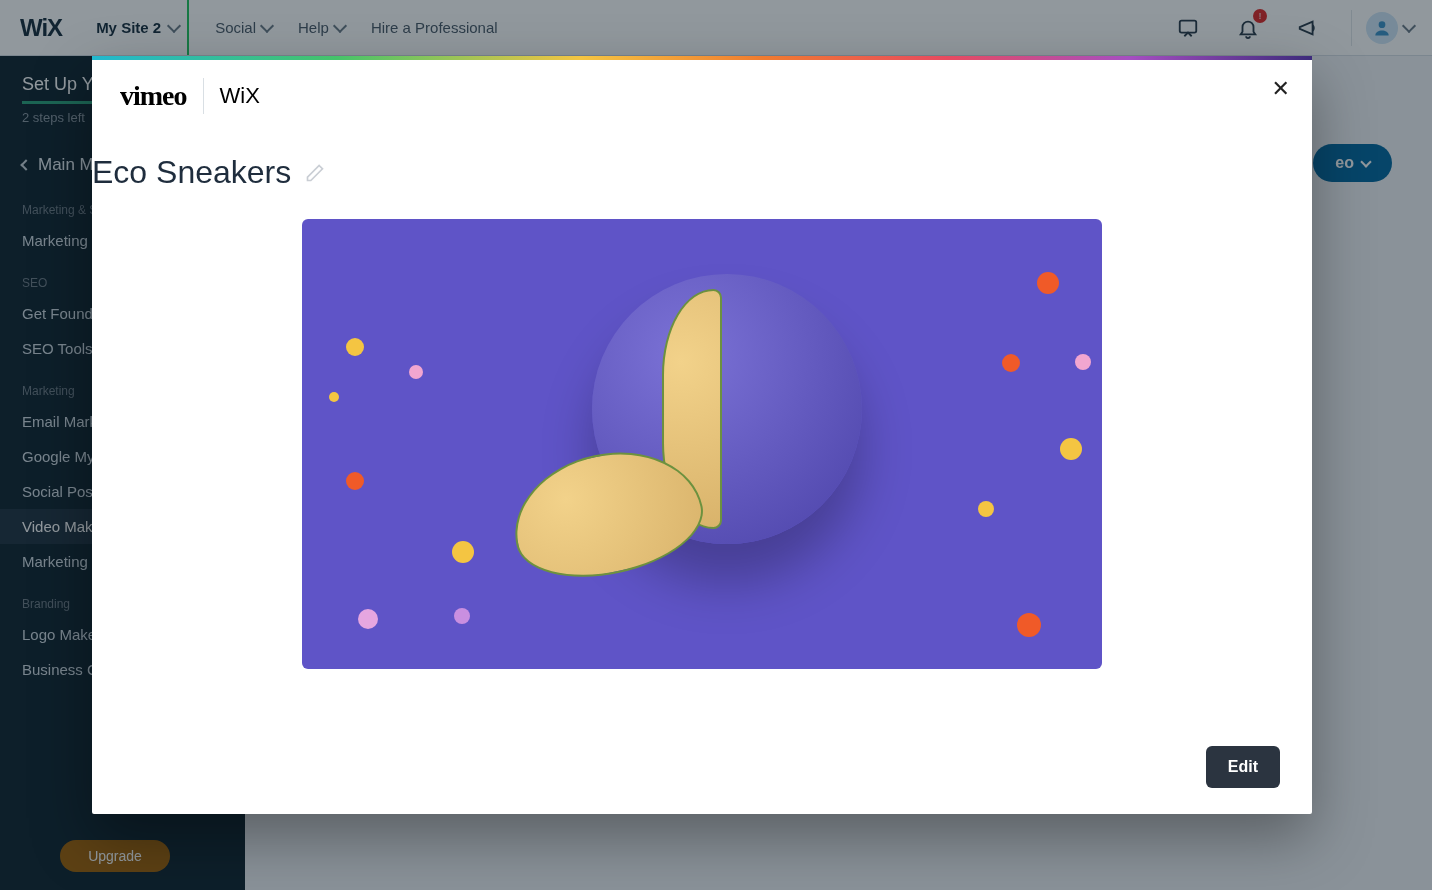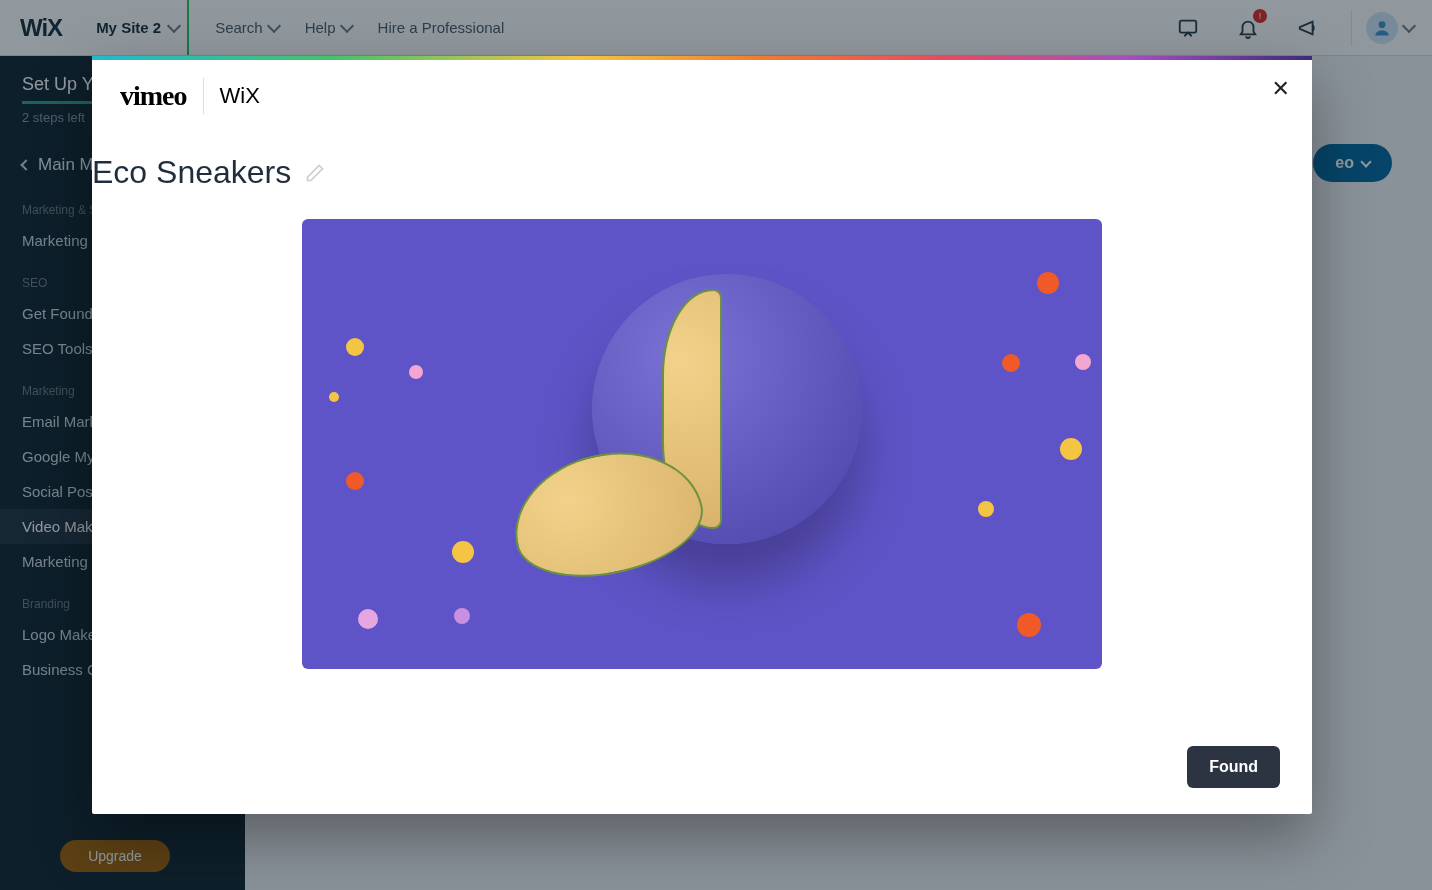--- a/index.html
+++ b/index.html
@@ -88,21 +88,21 @@
 </head>
 <body>
 
 <div class="topbar">
   <span class="wix-logo">WiX</span>
   <div class="site-picker">
     <span>My Site 2</span>
     <span class="chev"></span>
   </div>
   <div class="navlink">
-    <span>Search</span>
+    <span>Social</span>
     <span class="chev"></span>
   </div>
   <div class="navlink">
     <span>Help</span>
     <span class="chev"></span>
   </div>
   <div class="navlink">
     <span>Hire a Professional</span>
   </div>
   <div class="spacer"></div>
@@ -203,15 +203,15 @@
         <div class="dot" style="left: 44px; top: 119px; width: 18px; height: 18px; background: rgb(244, 197, 66);"></div>
         <div class="dot" style="left: 27px; top: 173px; width: 10px; height: 10px; background: rgb(244, 197, 66);"></div>
         <div class="dot" style="left: 107px; top: 146px; width: 14px; height: 14px; background: rgb(242, 166, 208);"></div>
         <div class="dot" style="left: 44px; top: 253px; width: 18px; height: 18px; background: rgb(240, 90, 40);"></div>
         <div class="dot" style="left: 150px; top: 322px; width: 22px; height: 22px; background: rgb(244, 197, 66);"></div>
         <div class="dot" style="left: 56px; top: 390px; width: 20px; height: 20px; background: rgb(230, 166, 224);"></div>
         <div class="dot" style="left: 152px; top: 389px; width: 16px; height: 16px; background: rgb(201, 143, 224);"></div>
       </div>
   </div>
   <div class="modal-footer">
-    <button class="btn btn-edit">Found</button>
+    <button class="btn btn-edit">Edit</button>
   </div>
 </div>
 
 </body></html>

